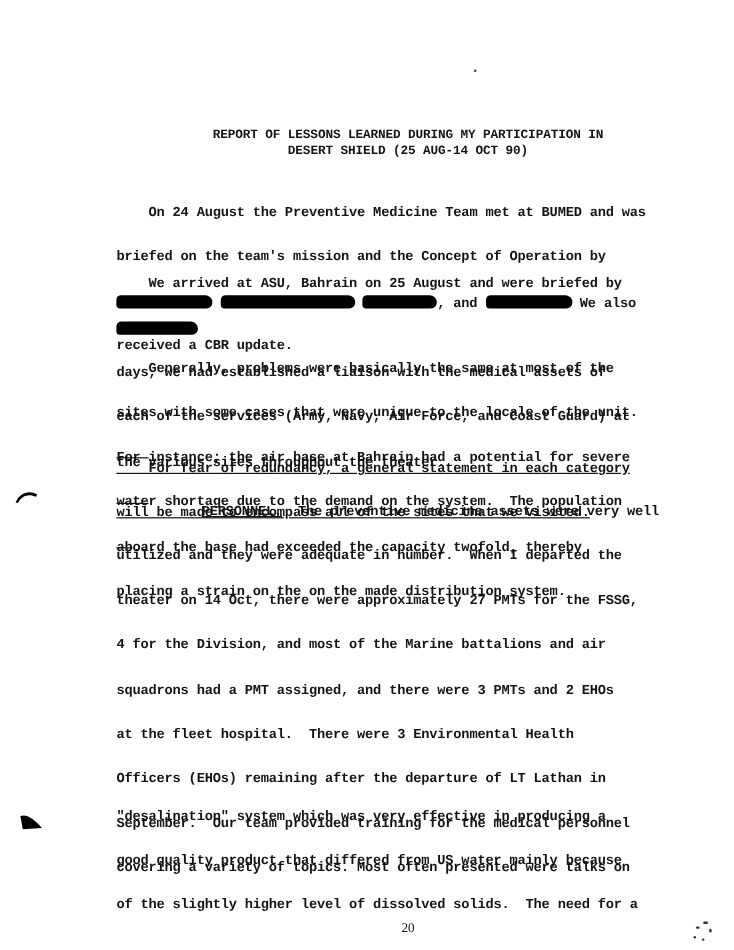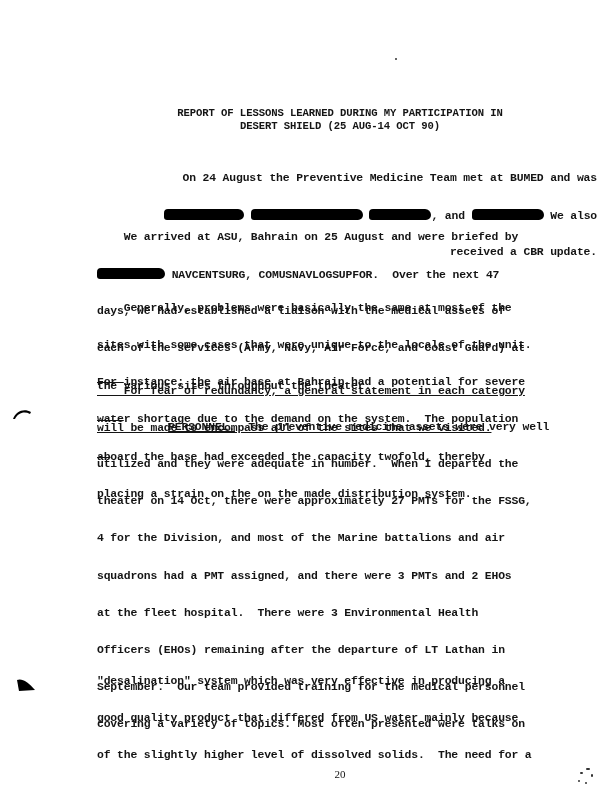--- a/index.html
+++ b/index.html
@@ -24,29 +24,30 @@
 </head>
 <body>
 
 <div class="page">
 
   <div class="title">
     <div>REPORT OF LESSONS LEARNED DURING MY PARTICIPATION IN</div>
     <div>DESERT SHIELD (25 AUG-14 OCT 90)</div>
   </div>
 
-  <div class="para" style="top:147px;text-align:right;">
+  <div class="para" style="top:147px;">
     <span class="line">    On 24 August the Preventive Medicine Team met at BUMED and was</span>
+    <span class="line">briefed on the team's mission and the Concept of Operation by</span>
     <span class="line"><span class="redact" style="width:80px;"></span> <span class="redact" style="width:112px;"></span> <span class="redact" style="width:62px;"></span><span>, and </span><span class="redact" style="width:72px;"></span><span> We also</span></span>
     <span class="line">received a CBR update.</span>
   </div>
 
   <div class="para" style="top:206px;">
     <span class="line">    We arrived at ASU, Bahrain on 25 August and were briefed by</span>
-    <span class="line"><span class="redact" style="width:68px;"></span><span> NAVCENTSURG, COMUSNAVLOGSUPFOR.  Over the next 47</span></span>
+    <span class="line"><span class="redact" style="width:68px;"></span></span>
     <span class="line">days, we had established a liaison with the medical assets of</span>
     <span class="line">each of the services (Army, Navy, Air Force, and Coast Guard) at</span>
     <span class="line">the various sites throughout the theater.</span>
   </div>
 
   <div class="para" style="top:277px;">
     <span class="line">    Generally, problems were basically the same at most of the</span>
     <span class="line">sites with some cases that were unique to the locale of the unit.</span>
     <span class="line">For instance; the air base at Bahrain had a potential for severe</span>
     <span class="line">water shortage due to the demand on the system.  The population</span>

